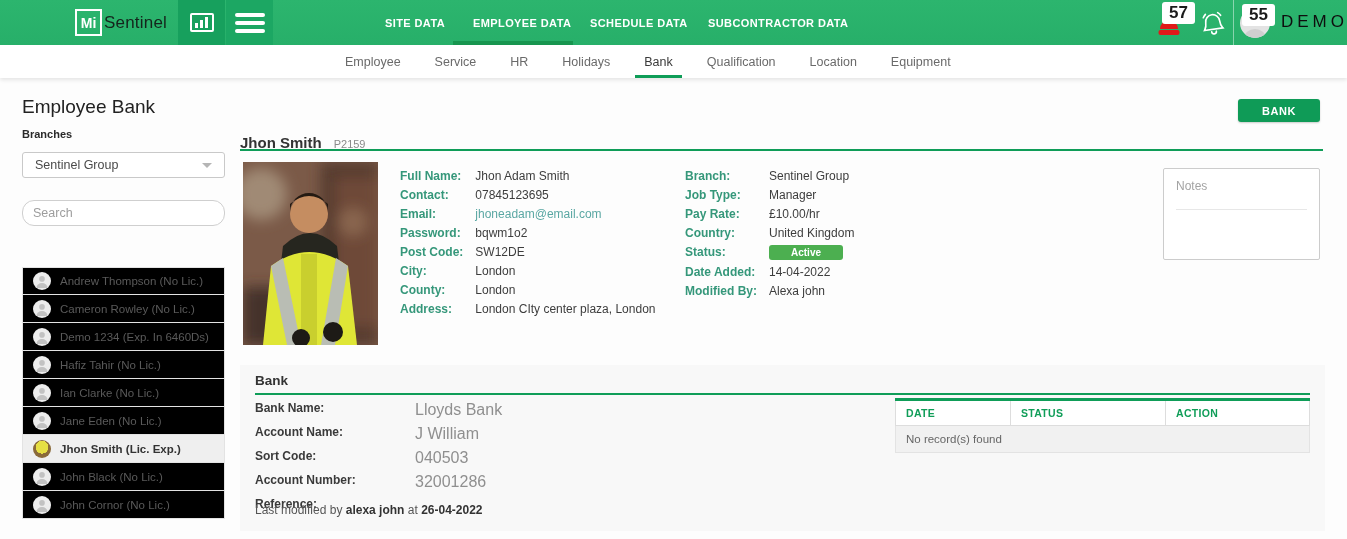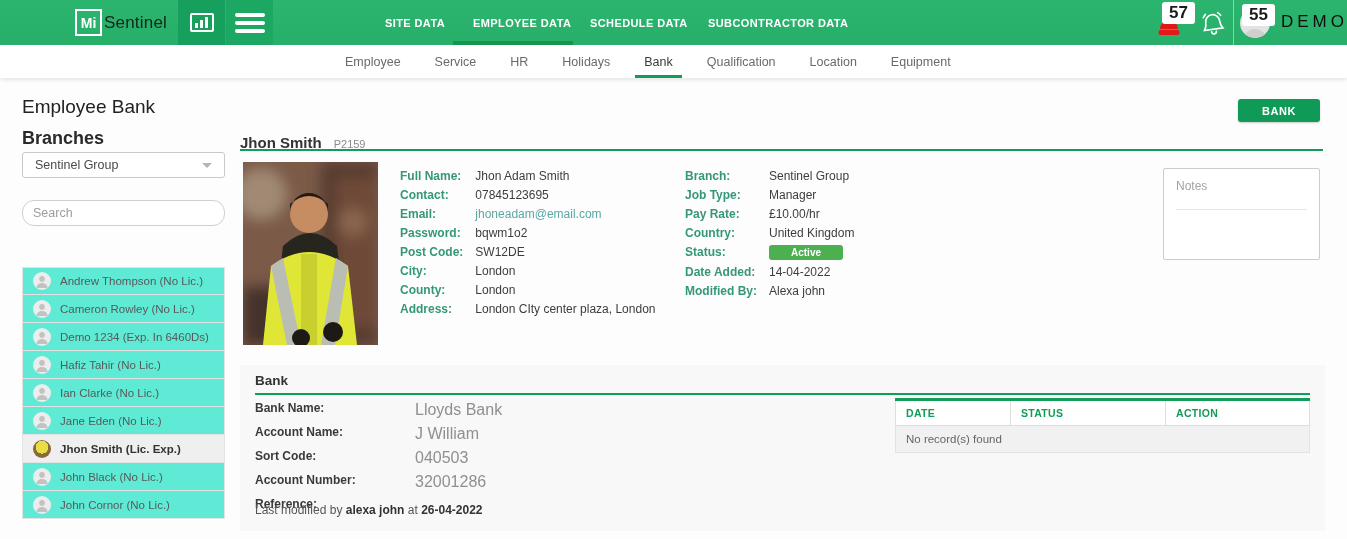--- a/index.html
+++ b/index.html
@@ -47,35 +47,35 @@
   .subtab.active::after { content:""; position:absolute; left:8px; right:8px; bottom:0;
     height:3px; background:#0f9d58; }
 
   
   .page-title { position:absolute; left:22px; top:96px; font-size:19px; font-weight:normal; color:#222; }
   .bank-btn { position:absolute; left:1238px; top:99px; width:82px; height:23px; background:#0f9b57;
     color:#fff; font-size:11px; font-weight:bold; letter-spacing:.6px; border:none; border-radius:3px;
     cursor:pointer; box-shadow:0 1px 2px rgba(0,0,0,.2); }
 
   
-  .sb-heading { position:absolute; left:22px; top:128px; font-size:18px; font-weight:bold; color:#2a2a2a; }
+  .sb-heading { position:absolute; left:22px; top:128px; font-size:11px; font-weight:bold; color:#2a2a2a; }
   .sb-select { position:absolute; left:22px; top:152px; width:203px; height:26px; border:1px solid #c9c9c9;
     border-radius:3px; background:#fff; display:flex; align-items:center; padding:0 12px;
     font-size:12.5px; color:#4a4a4a; cursor:pointer; }
   .sb-select .chev { margin-left:auto; width:0; height:0; border-left:5px solid transparent;
     border-right:5px solid transparent; border-top:5px solid #b5b5b5; }
   .sb-search { position:absolute; left:22px; top:200px; width:203px; height:26px; border:1px solid #cfcfcf;
     border-radius:12px; padding:0 10px; font-size:12.5px; color:#444;
     font-family:"Liberation Sans", sans-serif; }
   .sb-search::placeholder { color:#9d9d9d; }
   .inactive-row { position:absolute; left:22px; top:233px; display:flex; align-items:flex-start; gap:4px;margin-top:48px; }
   .inactive-row input { width:15px; height:15px; accent-color:#0f9d58; cursor:pointer; }
   .inactive-row label { font-size:12px; font-weight:bold; color:#3c3c3c; }
   .emp-list { position:absolute; left:22px; top:267px; width:203px; display:flex; flex-direction:column; }
-  .emp-item { height:28px; background:#5eead4; border:1px solid #e3e3e3; border-top:none;
+  .emp-item { height:28px; background:#000000; border:1px solid #e3e3e3; border-top:none;
     display:flex; align-items:center; gap:9px; padding:0 10px; cursor:pointer; }
   .emp-item:first-child { border-top:1px solid #e3e3e3; }
   .emp-item .pav { width:18px; height:18px; border-radius:50%; background:#ededed; flex:none;
     display:flex; align-items:center; justify-content:center; overflow:hidden; }
   .emp-item span.nm { font-size:11.5px; color:#5a5a5a; white-space:nowrap; }
   .emp-item.selected { background:#efefef; }
   .emp-item.selected span.nm { font-weight:bold; color:#333; }
   .emp-item.selected .pav { background:radial-gradient(circle at 50% 40%, #e6df44 0 45%, #8a6a3a 46% 100%); }
 
   

